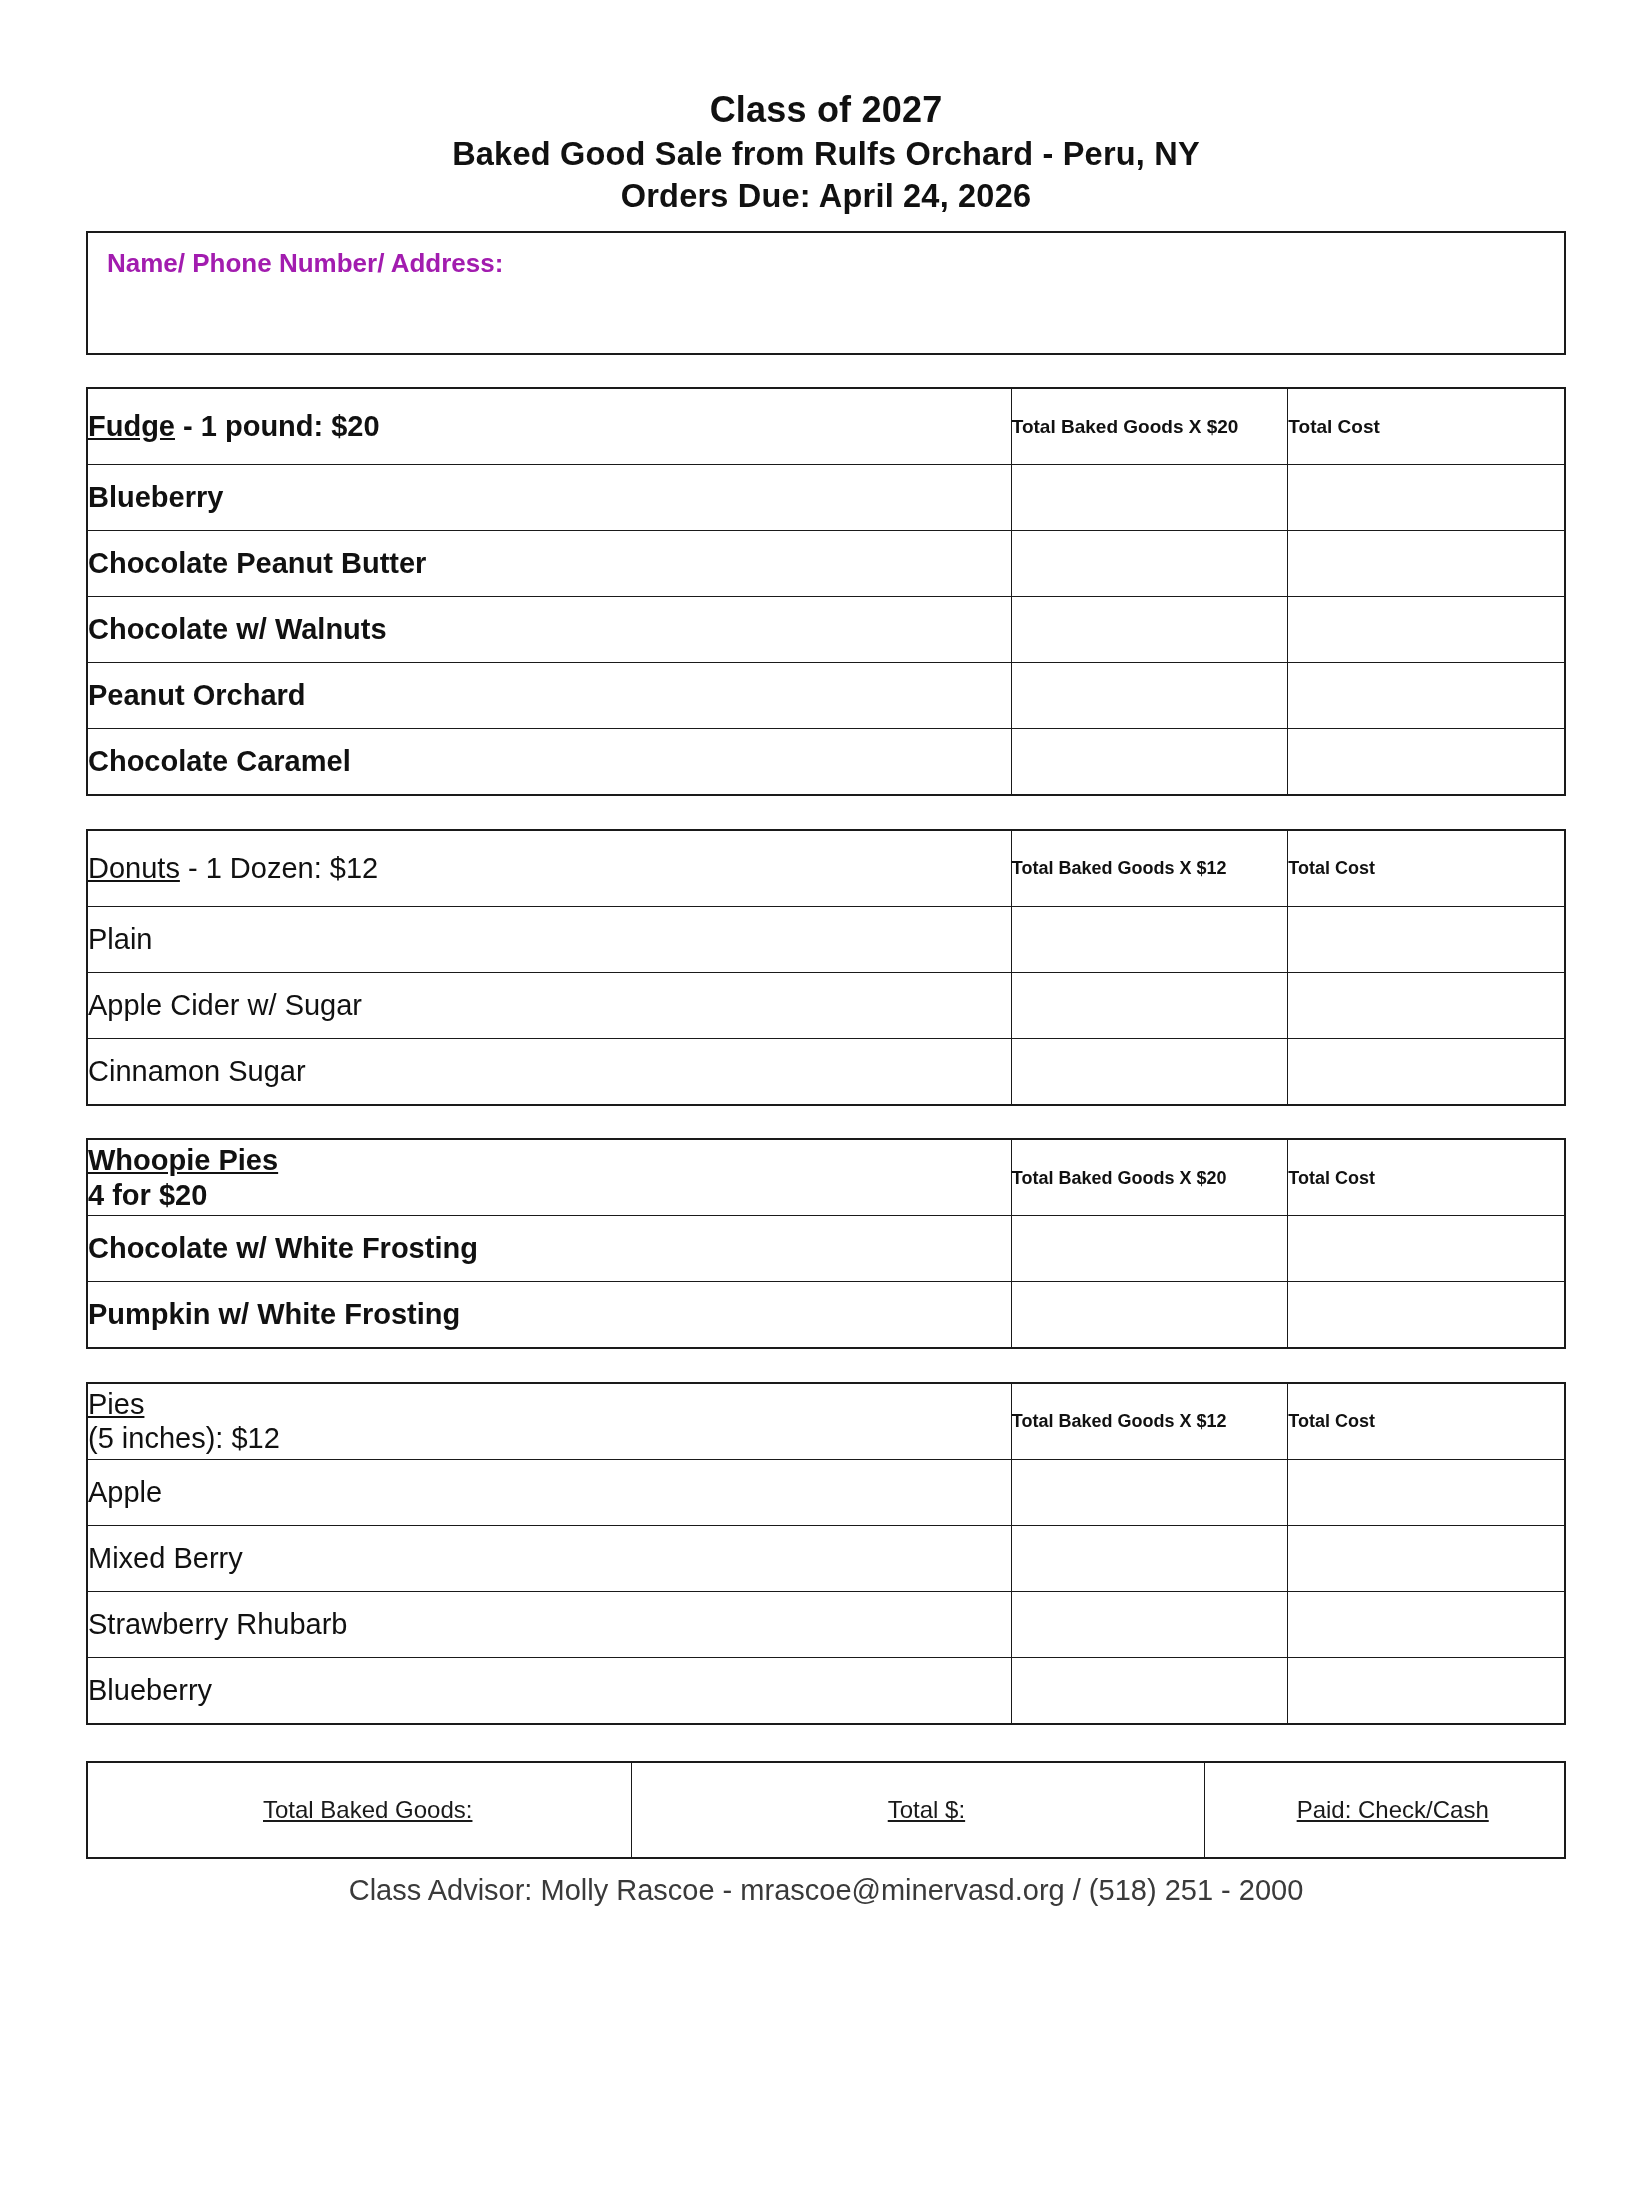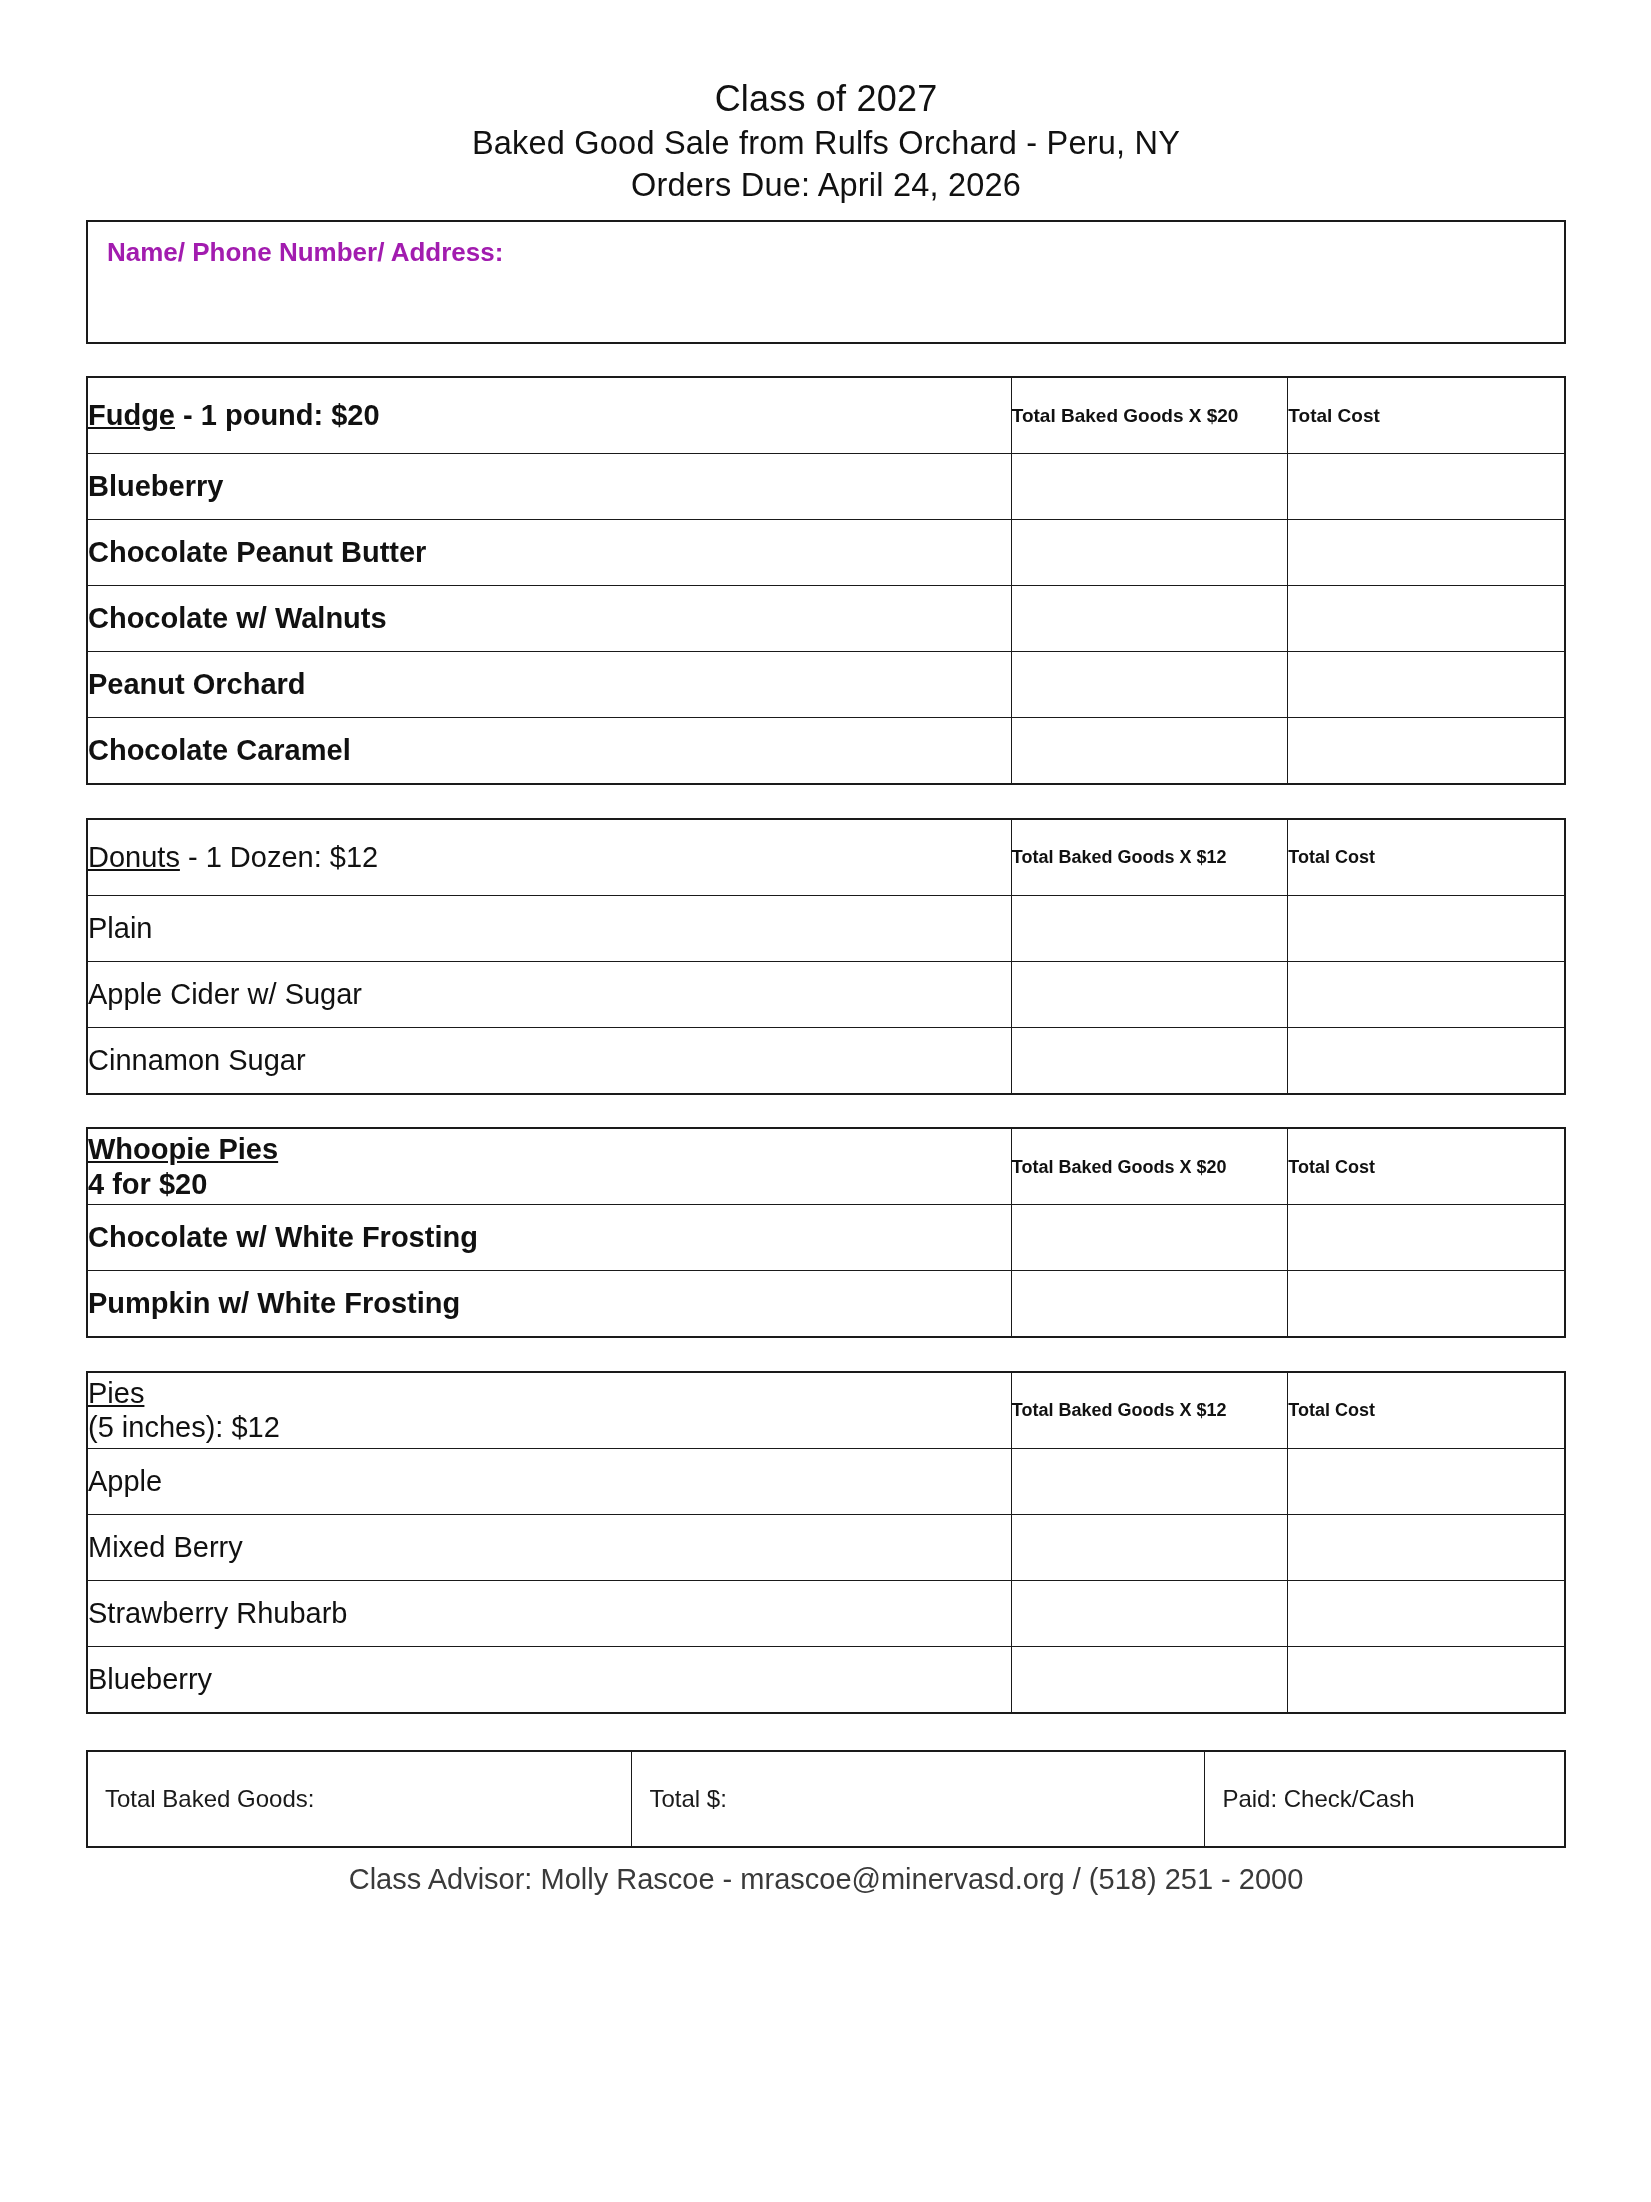--- a/index.html
+++ b/index.html
@@ -16,22 +16,23 @@
   }
   .page {
     position: relative;
     width: 1652px;
     height: 2202px;
     box-sizing: border-box;
     padding: 76px 86px 0 86px;
   }
   .header {
     text-align: center;
-    font-weight: normal;
+    font-weight: bold;
     letter-spacing: 0.2px;
+    margin-top: 11px;
   }
   .header .line1 {
     font-size: 36px;
     line-height: 1.28;
   }
   .header .line2 {
     font-size: 32.5px;
     line-height: 1.3;
   }
   .header .line3 {
@@ -106,23 +107,24 @@
     border-collapse: collapse;
     table-layout: fixed;
     margin-top: 36px;
     border: 2.9px solid #1a1a1a;
   }
   table.totals td {
     border: 1.9px solid #1a1a1a;
     height: 92px;
     font-size: 24px;
     padding-left: 17px;
-    text-align: left;
+    text-align: center;
     vertical-align: middle;
     color: #1a1a1a;
+    text-decoration: underline;
   }
   .tot-a { width: 37%; }
   .tot-b { width: 39%; }
   .tot-c { width: 24%; }
 
   .footer {
     margin-top: 15.3px;
     text-align: center;
     font-size: 29px;
     color: #3a3a3a;

